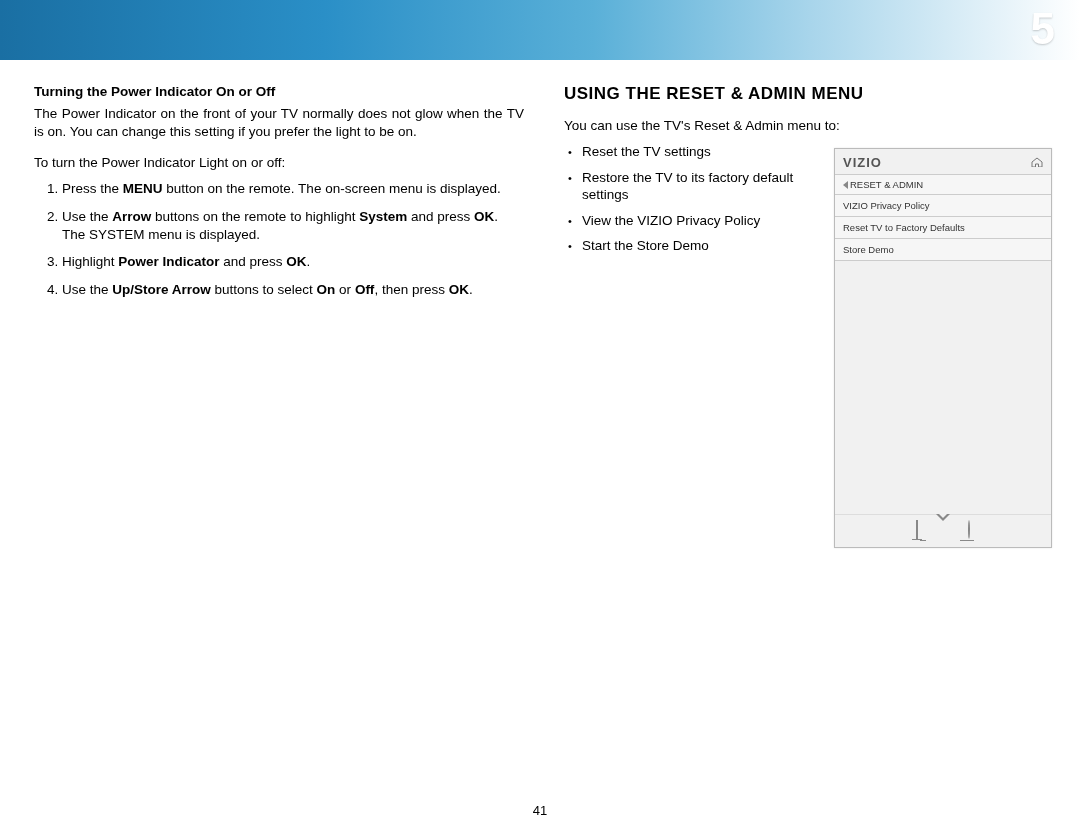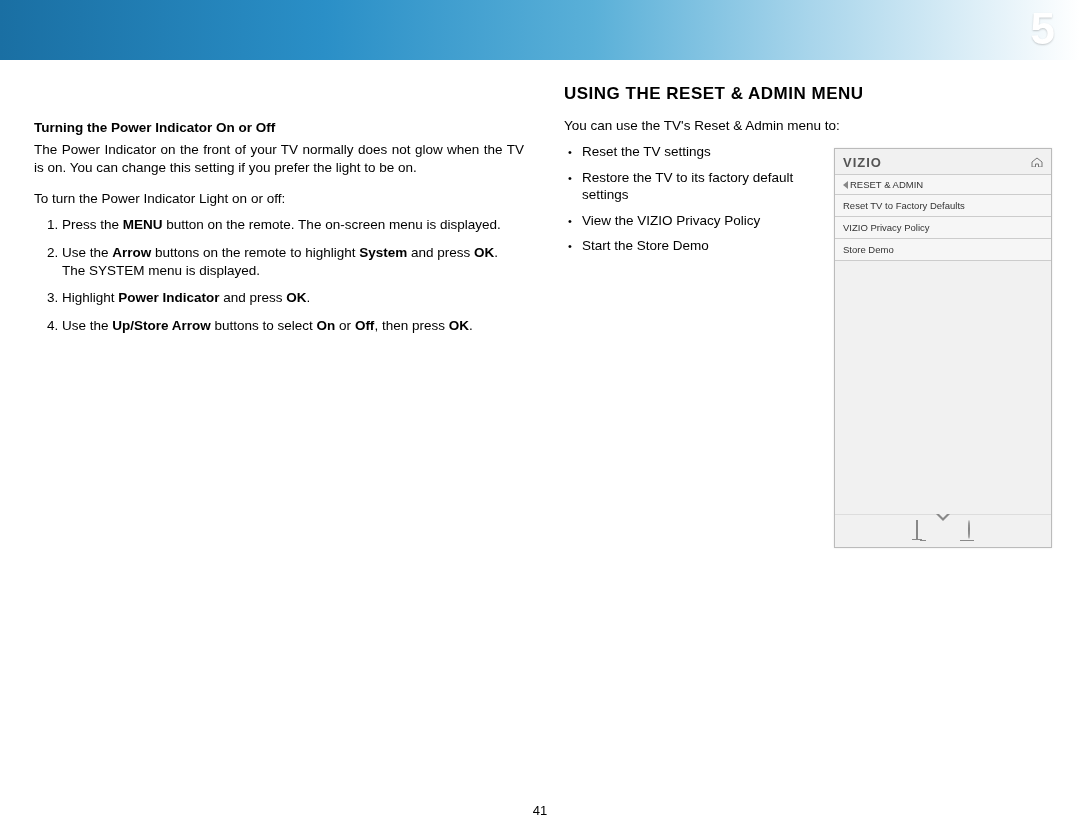--- a/index.html
+++ b/index.html
@@ -30,21 +30,20 @@
     display: flex;
     padding: 24px 34px 0 34px;
     gap: 40px;
   }
   .col-left { width: 490px; }
   .col-right { flex: 1; position: relative; }
   .subhead {
     font-weight: bold;
     font-size: 13.5px;
     margin-bottom: 6px;
-    margin-top: 36px;
   }
   .para {
     font-size: 13.5px;
     line-height: 1.35;
     margin-bottom: 14px;
     text-align: justify;
   }
   .instr {
     font-size: 13.5px;
     margin-bottom: 10px;
@@ -248,22 +247,22 @@
           <svg class="home-icon" viewBox="0 0 12 10">
               <path d="M1 5 L6 1 L11 5 L11 10 L7.5 10 L7.5 7 L4.5 7 L4.5 10 L1 10 Z" fill="none" stroke="#777" stroke-width="1"></path>
             </svg>
         </span>
       </div>
       <div class="menu-breadcrumb">
         <span class="back-tri"></span>
         <span>RESET &amp; ADMIN</span>
       </div>
       <div class="menu-body">
+        <div class="menu-item">VIZIO Privacy Policy</div>
         <div class="menu-item">Reset TV to Factory Defaults</div>
-        <div class="menu-item">VIZIO Privacy Policy</div>
         <div class="menu-item">Store Demo</div>
       </div>
       <div class="menu-footer">
         <span class="footer-icon"><span class="wide-icon"></span></span>
         <span class="footer-icon chev-line"><span class="chev-down"></span></span>
         <span class="footer-icon"><span class="gear-icon"></span></span>
       </div>
     </div>
   </div>
 

